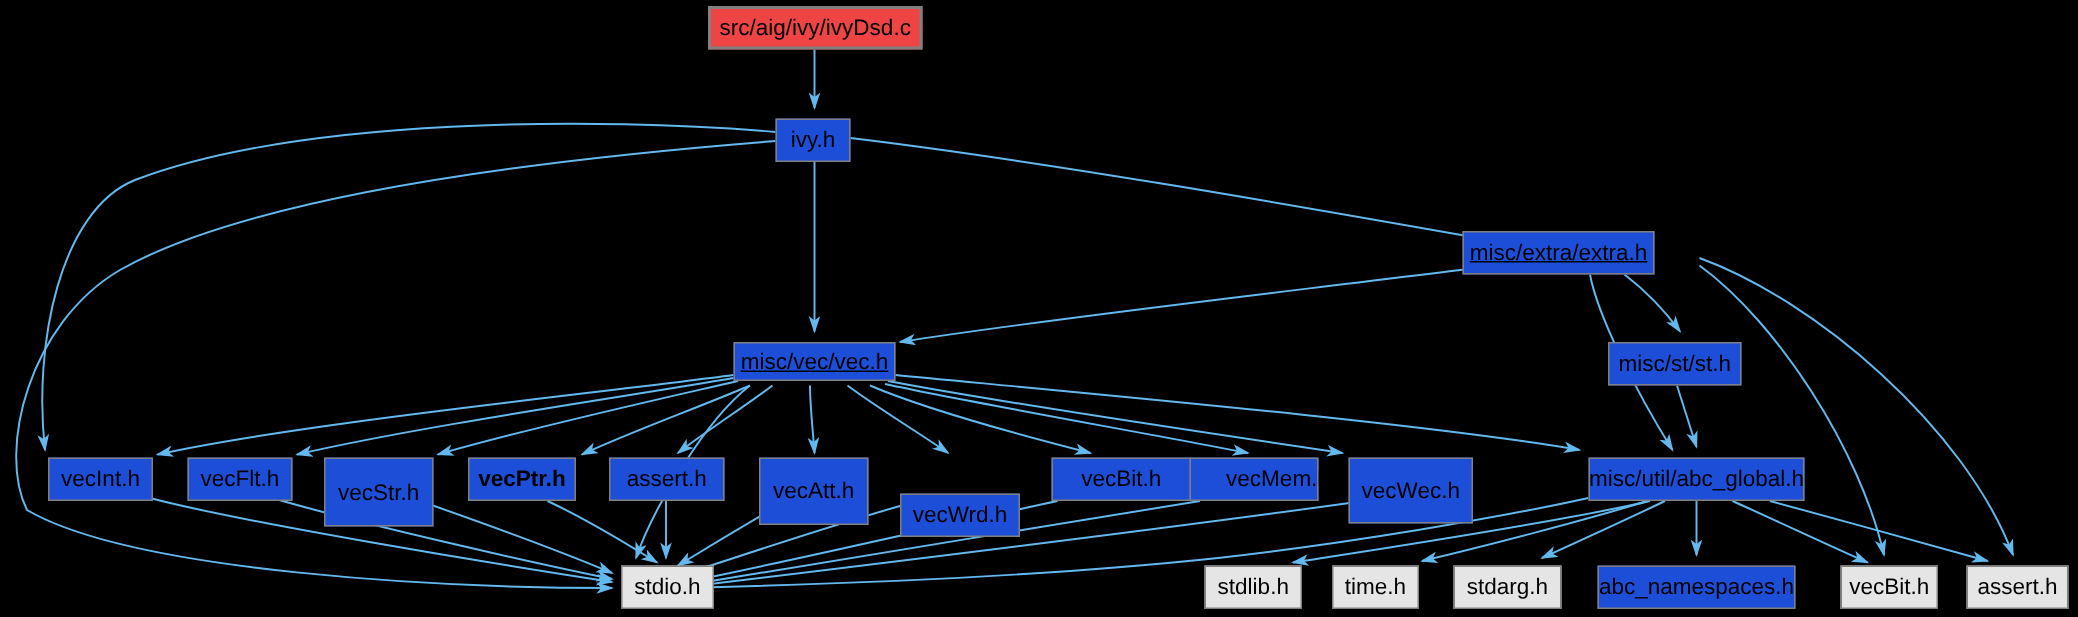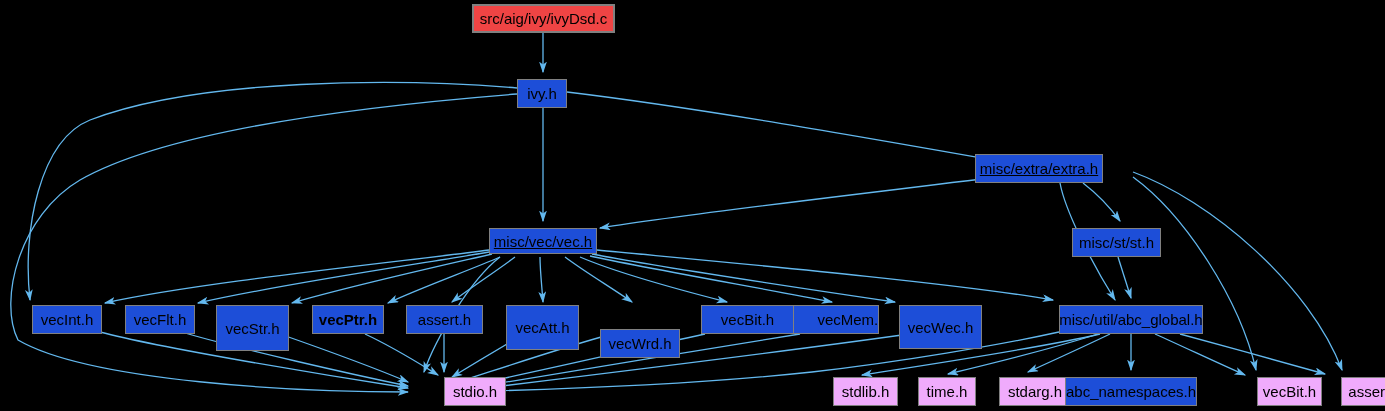--- a/index.html
+++ b/index.html
@@ -3,21 +3,21 @@
 <meta charset="utf-8">
 <style>
   html,body{margin:0;padding:0;background:#000;}
   #root{position:relative;width:1385px;height:411px;background:#000;
         font-family:"Liberation Sans","DejaVu Sans",sans-serif;overflow:hidden;}
   svg#graph{position:absolute;left:0;top:0;width:1385px;height:411px;}
   .nodebox{position:absolute;box-sizing:border-box;display:flex;align-items:center;
            justify-content:center;border:1px solid #808080;font-size:15px;
            color:#000;white-space:nowrap;line-height:1;}
   .fill-white{background:#1d4ed8;}
-  .fill-gray{background:#f0abfc;margin-left:30px;}
+  .fill-gray{background:#e5e5e5;}
   .fill-root{background:#ef4444;}
 </style>
 </head>
 <body>
 
 <div id="root">
   <svg id="graph" viewBox="0 0 1385 411" xmlns="http://www.w3.org/2000/svg">
     <defs>
       <marker id="arrow" markerWidth="9" markerHeight="9" refX="8" refY="3" orient="auto" markerUnits="strokeWidth">
         <path d="M0,0 L9,3 L0,6 L2.3,3 z" fill="#63b8ee"></path>

